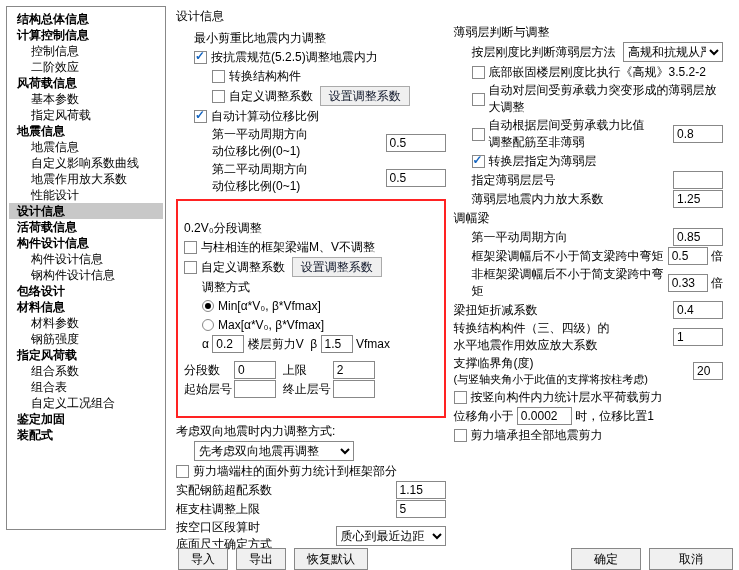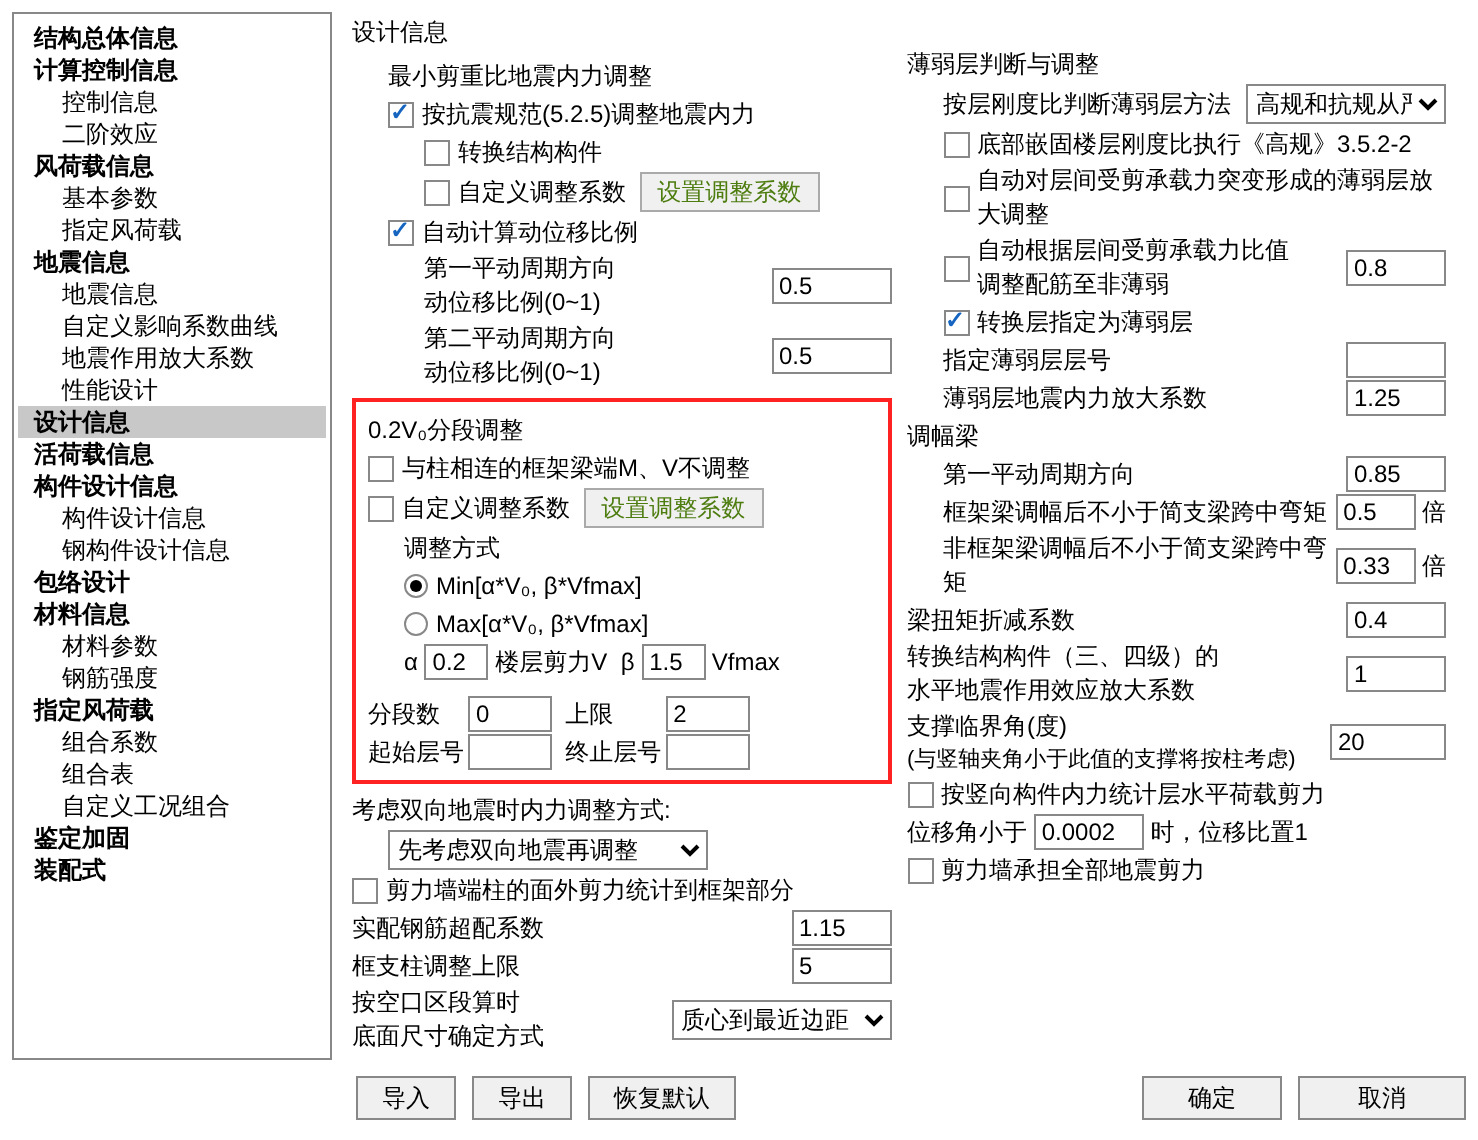--- a/index.html
+++ b/index.html
@@ -14,25 +14,25 @@
 .col{flex:1;padding:0 4px}
 .sect-title{color:#000;margin:2px 0 4px 0}
 .row{display:flex;align-items:center;margin:1px 0;min-height:18px}
 .cb{width:13px;height:13px;margin-right:4px;border:1px solid #888;display:inline-block;flex-shrink:0;position:relative}
 .cb.checked::after{content:"✓";position:absolute;top:-3px;left:0;color:#1565c0;font-weight:bold}
 .rb{width:12px;height:12px;border:1px solid #888;border-radius:50%;margin-right:4px;flex-shrink:0;position:relative}
 .rb.checked::after{content:"";position:absolute;top:2px;left:2px;width:6px;height:6px;border-radius:50%;background:#000}
 input.txt{border:1px solid #888;height:18px;padding:0 3px;font-size:12px;background:#fff}
 select.sel{border:1px solid #888;height:20px;font-size:12px;background:#fff}
 button.btn{border:1px solid #888;background:#f0f0f0;height:22px;padding:0 12px;font-size:12px;cursor:default}
-button.sbtn{border:1px solid #aaa;background:#f0f0f0;height:20px;padding:0 8px;font-size:12px;color:#4d7c0f}
+button.sbtn{border:1px solid #aaa;background:#f0f0f0;height:20px;padding:0 8px;font-size:12px;color:#0f172a}
 .lbl{flex:1}
 .indent{padding-left:18px}
-.redbox{border:2px solid #f22;padding:4px 6px;margin:4px 0}
-.footer{position:absolute;bottom:10px;left:6px;right:6px;display:flex;gap:8px;align-items:center}
+.redbox{border:2px solid #f22;padding:17px 6px;margin:4px 0}
+.footer{position:absolute;bottom:0;left:6px;right:6px;display:flex;gap:8px;align-items:center}
 .footer .spacer{flex:1}
 </style>
 </head>
 <body>
 
 <div class="main">
  <div class="tree">
   <div class="tnode">结构总体信息</div>
   <div class="tnode">计算控制信息</div>
   <div class="tchild">控制信息</div>
@@ -203,21 +203,21 @@
             <div>转换结构构件（三、四级）的</div>
             <div>水平地震作用效应放大系数</div>
           </div>
           <input class="txt" style="width: 50px;" value="1">
         </div>
    <div class="row">
           <div style="flex:1">
             <div>支撑临界角(度)</div>
             <div style="font-size:11px">(与竖轴夹角小于此值的支撑将按柱考虑)</div>
           </div>
-          <input class="txt" style="width: 58px;" value="20">
+          <input class="txt" style="width: 30px;" value="20">
         </div>
    <div class="row">
           <span class="cb"></span>
           <span>按竖向构件内力统计层水平荷载剪力</span>
         </div>
    <div class="row"><span>位移角小于</span>&nbsp;<input class="txt" style="width: 55px;" value="0.0002">&nbsp;<span>时，位移比置1</span></div>
    <div class="row">
           <span class="cb"></span>
           <span>剪力墙承担全部地震剪力</span>
         </div>

